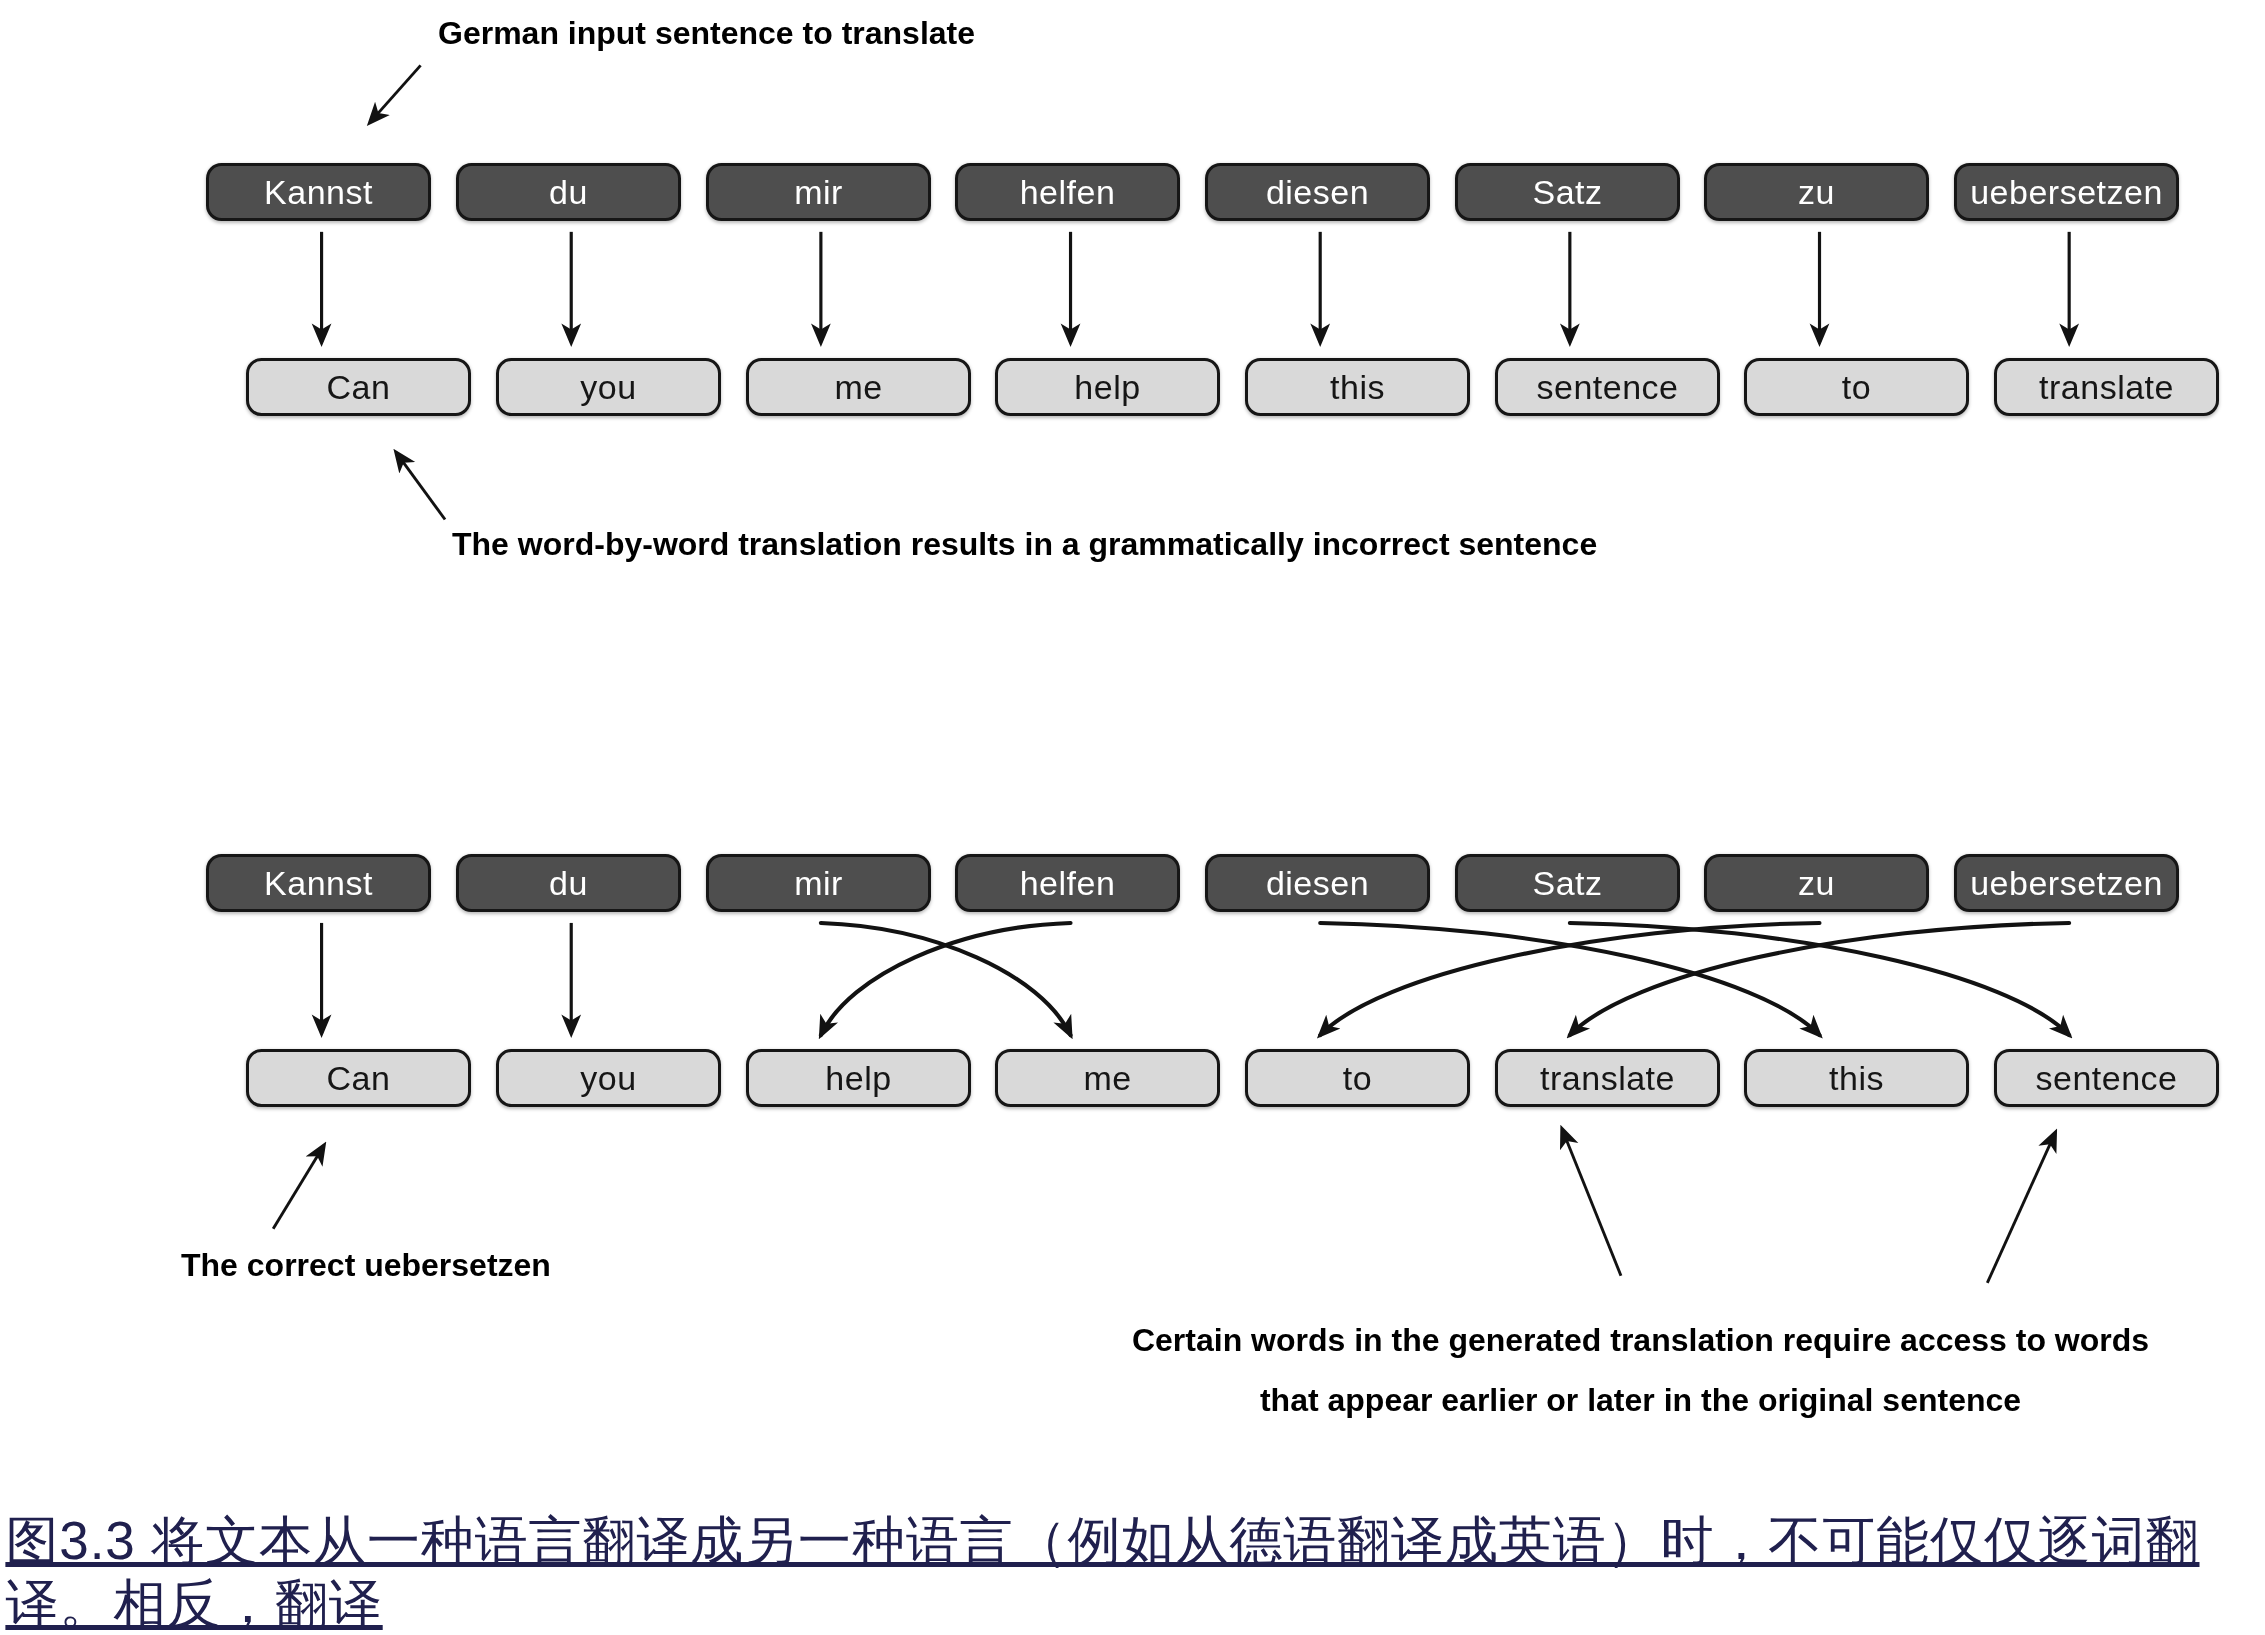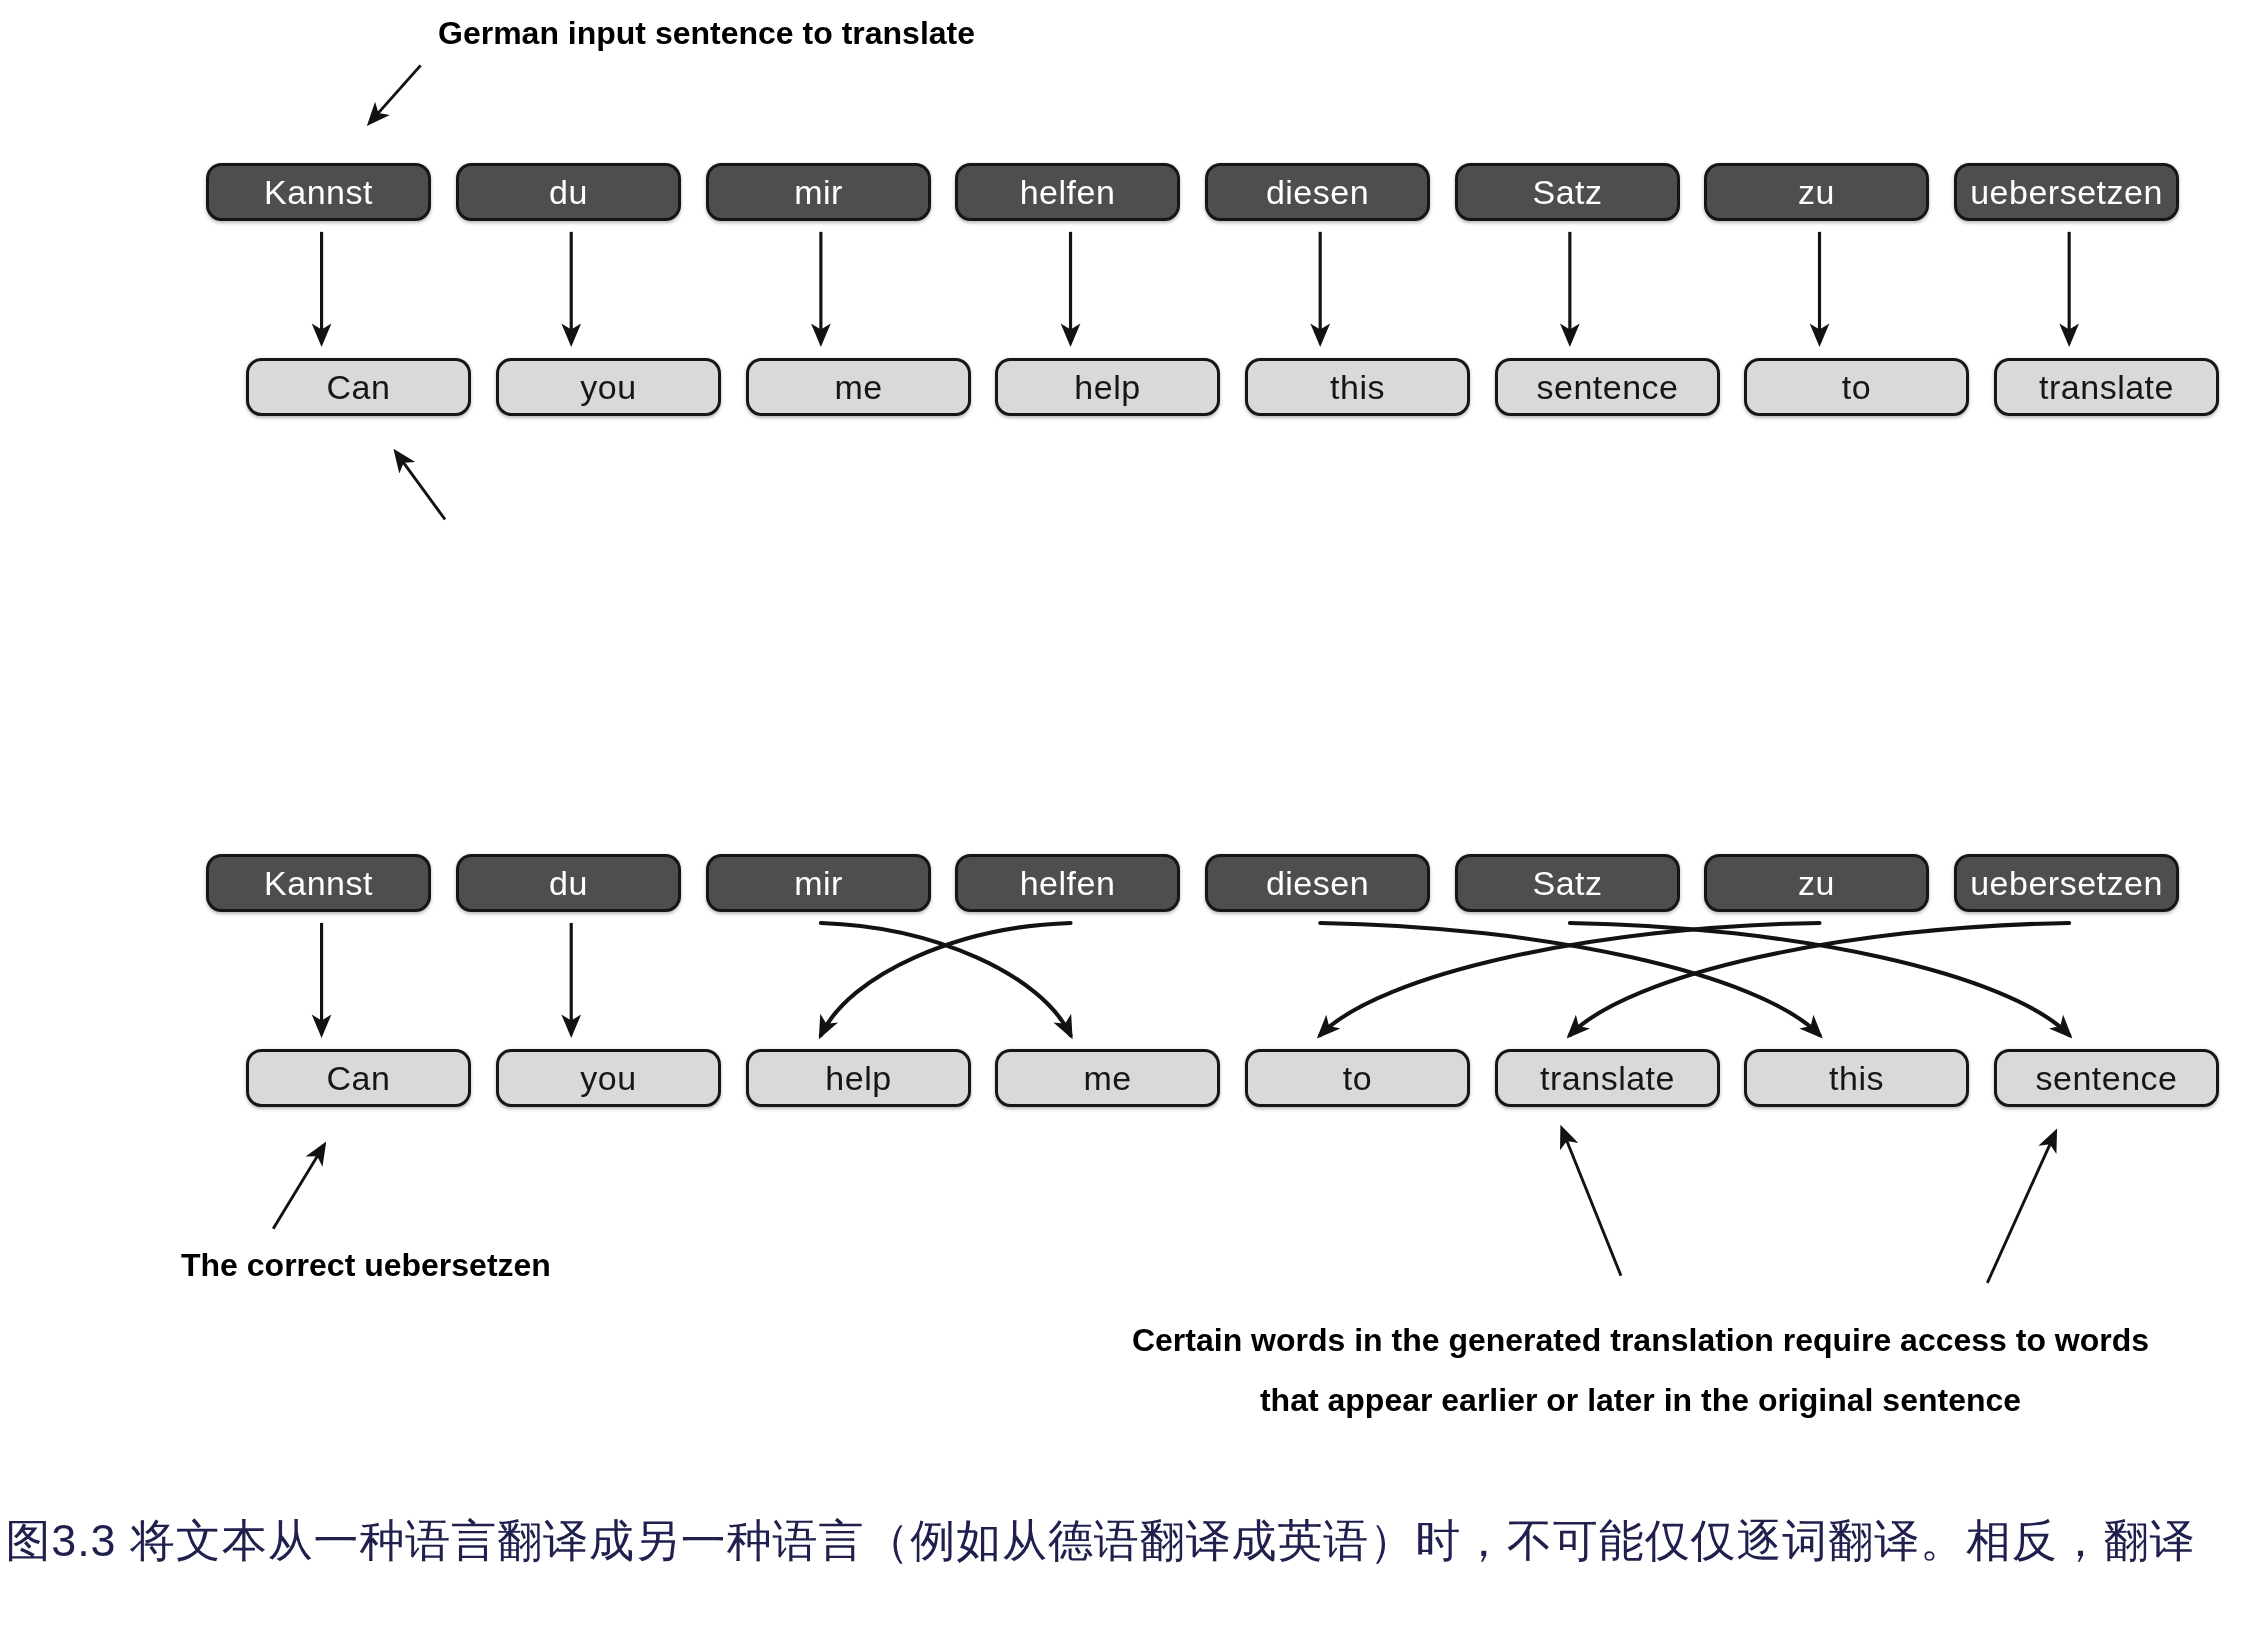--- a/index.html
+++ b/index.html
@@ -12,22 +12,22 @@
        font-size:34px;letter-spacing:0.5px;box-shadow:0 1.8px 3.6px rgba(0,0,0,.28);}
   .box.src{background:var(--source-box-fill,#4e4e4e);color:var(--source-box-text,#ffffff);}
   .box.tgt{background:var(--target-box-fill,#d9d9d9);color:var(--target-box-text,#161616);margin-left:40px;}
   .note{position:absolute;font-weight:700;font-size:32px;color:var(--label-color,#000000);
         white-space:nowrap;}
   .note.center{text-align:center;white-space:normal;}
   #german-pointer-label{left:438px;top:14.5px;}
   #wbw-note{left:452px;top:526px;}
   #correct-label{left:181px;top:1247px;}
   #context-note{left:917px;top:1310px;width:1447px;line-height:60px;}
-  .caption{position:absolute;left:5.4px;top:1509px;width:2258px;font-size:45px;line-height:63px;
-           letter-spacing:0.9px;color:var(--caption-color,#20204e);}
+  .caption{position:absolute;left:5.4px;top:1509px;width:2258px;font-size:53px;line-height:63px;
+           letter-spacing:0.9px;color:var(--caption-color,#20204e);text-decoration:underline;}
 </style>
 </head>
 <body>
 
 <div class="page">
 
   <svg id="arrow-layer" width="2265" height="1636" viewBox="0 0 2504 1808">
     <defs>
       <marker id="ah" viewBox="0 0 10 10" refX="8" refY="5" markerUnits="userSpaceOnUse" markerWidth="26" markerHeight="26" orient="auto">
         <path d="M 0 0.8 L 10 5 L 0 9.2 L 2.6 5 Z" style="fill:var(--arrow-color,#121212)"></path>
@@ -76,20 +76,21 @@
       <div class="box tgt" style="left: 206px; top: 358px;">Can</div>
       <div class="box tgt" style="left: 456px; top: 358px;">you</div>
       <div class="box tgt" style="left: 706px; top: 358px;">me</div>
       <div class="box tgt" style="left: 955px; top: 358px;">help</div>
       <div class="box tgt" style="left: 1205px; top: 358px;">this</div>
       <div class="box tgt" style="left: 1455px; top: 358px;">sentence</div>
       <div class="box tgt" style="left: 1704px; top: 358px;">to</div>
       <div class="box tgt" style="left: 1954px; top: 358px;">translate</div>
     </div>
 
+  <div class="note" id="wbw-note">The word-by-word translation results in a grammatically incorrect sentence</div>
 
   <div id="bottom-source-row">
       <div class="box src" style="left: 206px; top: 854px;">Kannst</div>
       <div class="box src" style="left: 456px; top: 854px;">du</div>
       <div class="box src" style="left: 706px; top: 854px;">mir</div>
       <div class="box src" style="left: 955px; top: 854px;">helfen</div>
       <div class="box src" style="left: 1205px; top: 854px;">diesen</div>
       <div class="box src" style="left: 1455px; top: 854px;">Satz</div>
       <div class="box src" style="left: 1704px; top: 854px;">zu</div>
       <div class="box src" style="left: 1954px; top: 854px;">uebersetzen</div>

